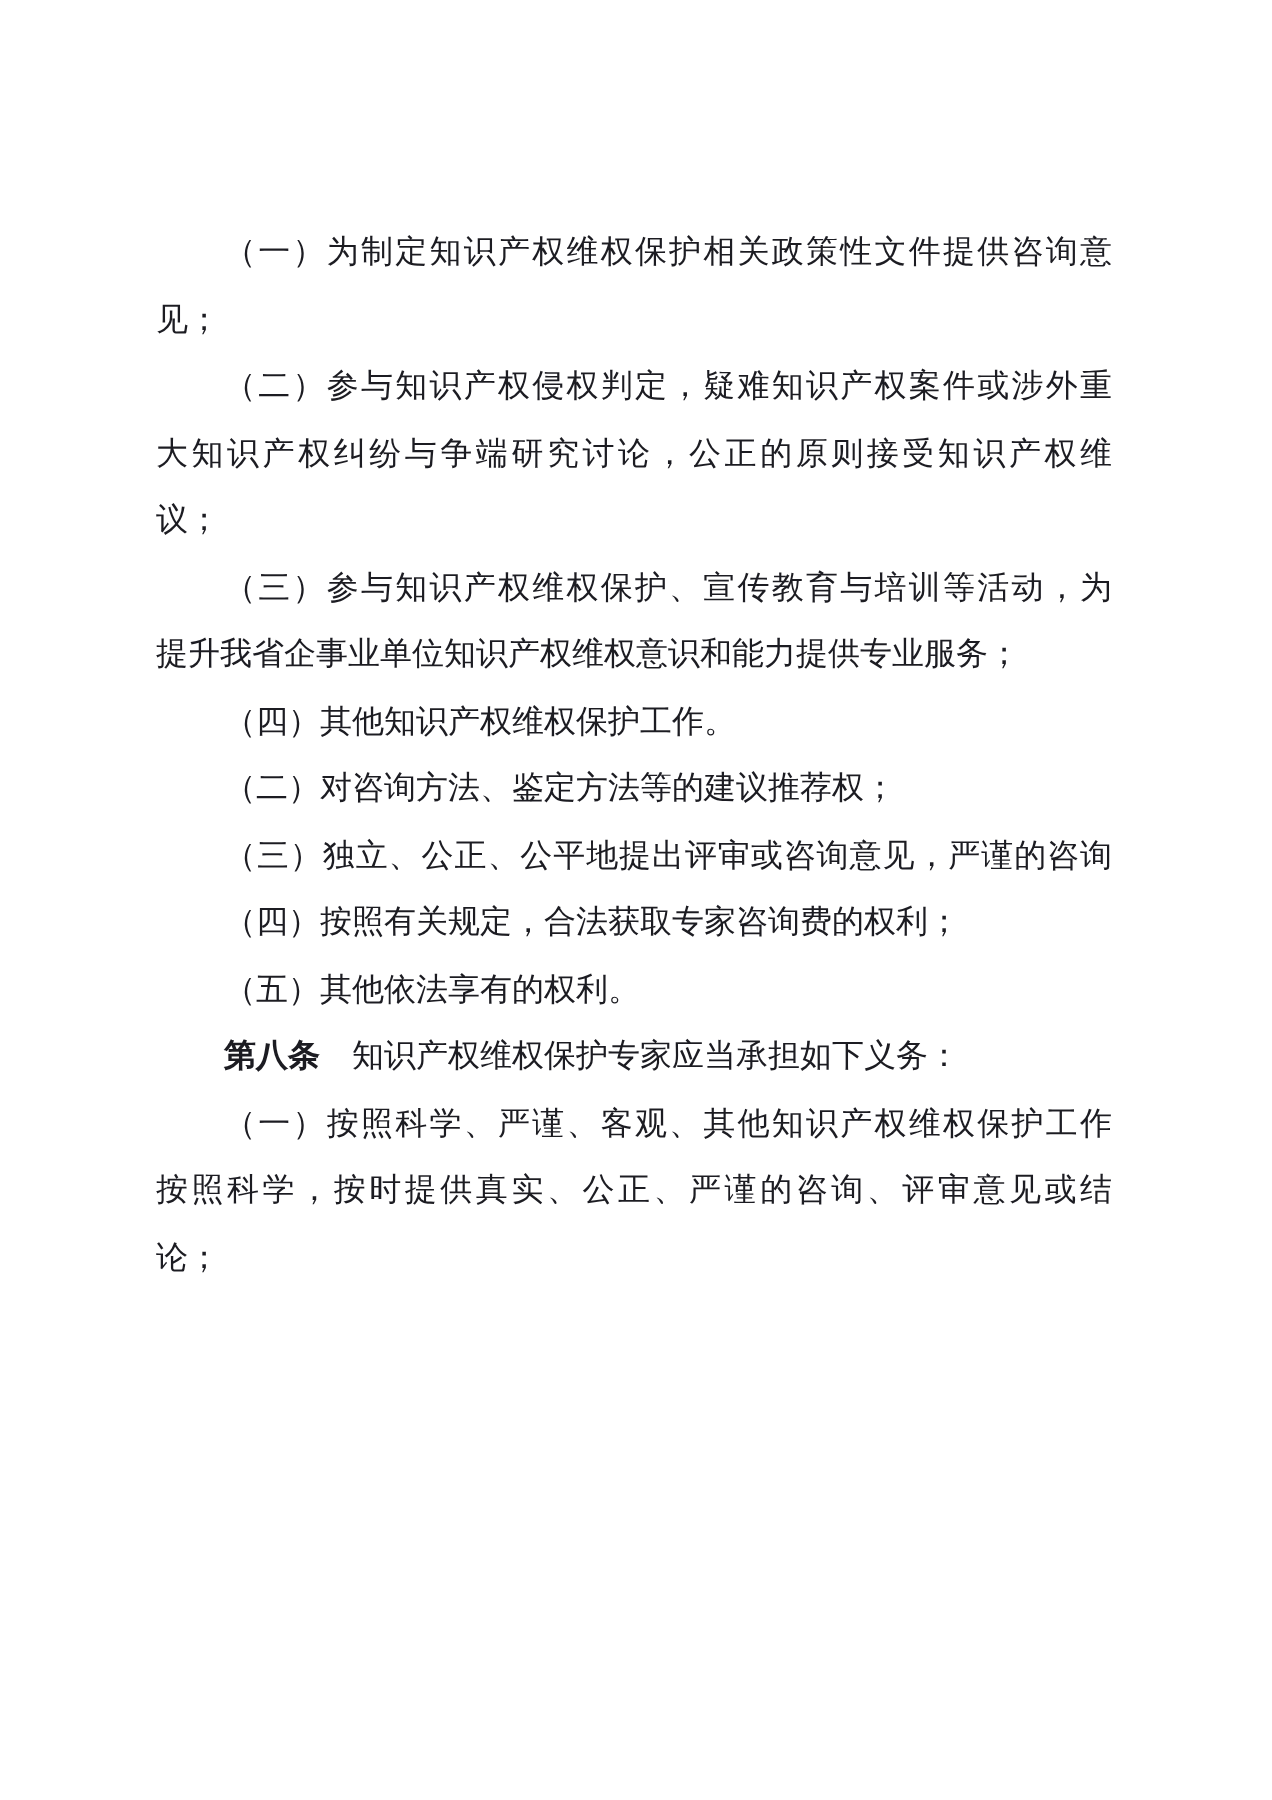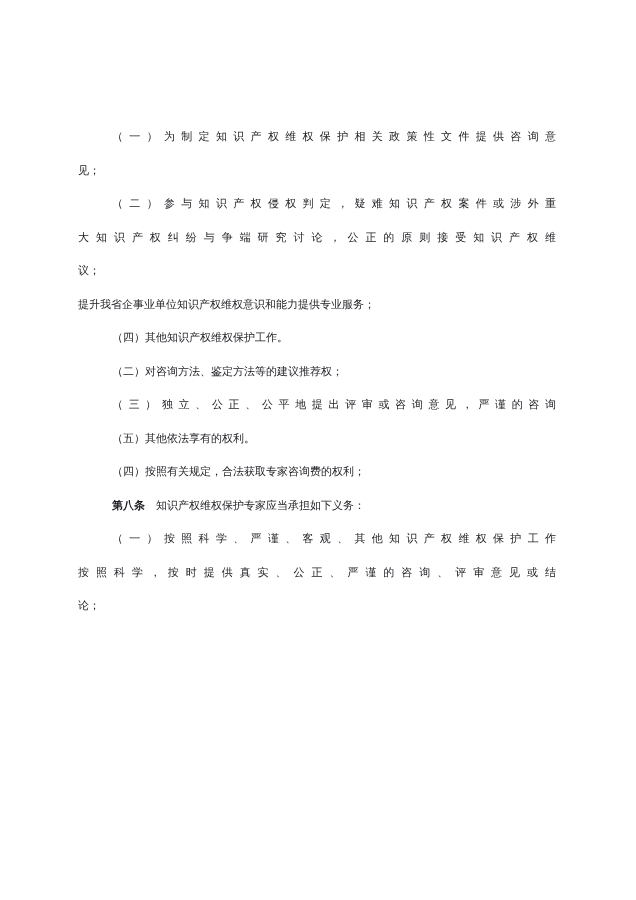--- a/index.html
+++ b/index.html
@@ -13,25 +13,24 @@
       height: 900px;
       position: relative;
       overflow: hidden;
       font-family: "Liberation Serif", "DejaVu Serif", serif;
     }
     .doc {
       position: absolute;
       left: 78px;
       top: 110px;
       width: 478px;
-      font-size: 11px;
+      font-size: 16px;
       line-height: 33.5px;
       color: #1c1c22;
       letter-spacing: 0;
-      margin-top: 10px;
     }
     .line {
       height: 33.5px;
     }
     .indent {
       text-indent: 34px;
     }
     
     .fill {
       text-align: justify;
@@ -43,25 +42,26 @@
   </style>
 </head>
 <body>
 
 <div class="doc">
   <div class="line indent fill">（一）为制定知识产权维权保护相关政策性文件提供咨询意</div>
   <div class="line">见；</div>
   <div class="line indent fill">（二）参与知识产权侵权判定，疑难知识产权案件或涉外重</div>
   <div class="line fill">大知识产权纠纷与争端研究讨论，公正的原则接受知识产权维</div>
   <div class="line">议；</div>
+  <div class="line indent fill">（三）参与知识产权维权保护、宣传教育与培训等活动，为</div>
   <div class="line">提升我省企事业单位知识产权维权意识和能力提供专业服务；</div>
   <div class="line indent">（四）其他知识产权维权保护工作。</div>
   <div class="line indent">（二）对咨询方法、鉴定方法等的建议推荐权；</div>
   <div class="line indent fill">（三）独立、公正、公平地提出评审或咨询意见，严谨的咨询</div>
+  <div class="line indent">（四）按照有关规定，合法获取专家咨询费的权利；</div>
   <div class="line indent">（五）其他依法享有的权利。</div>
-  <div class="line indent">（四）按照有关规定，合法获取专家咨询费的权利；</div>
   <div class="line indent">
     <span class="b">第八条</span><span>　知识产权维权保护专家应当承担如下义务：</span>
   </div>
   <div class="line indent fill">（一）按照科学、严谨、客观、其他知识产权维权保护工作</div>
   <div class="line fill">按照科学，按时提供真实、公正、严谨的咨询、评审意见或结</div>
   <div class="line">论；</div>
 </div>
 
 </body></html>

